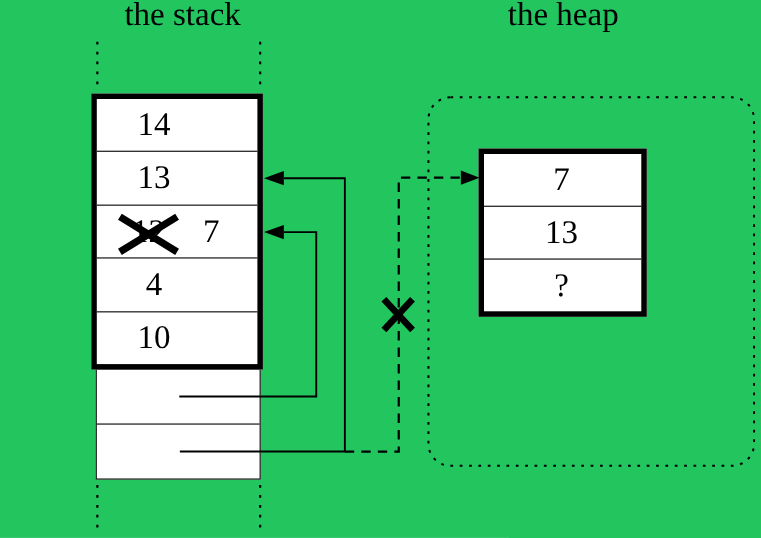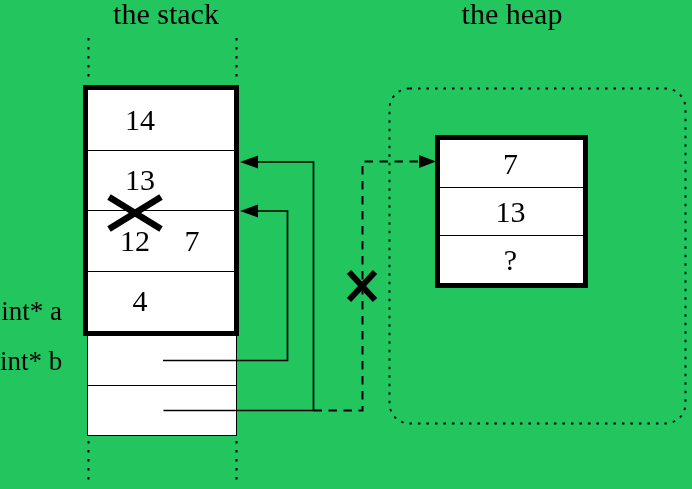--- a/index.html
+++ b/index.html
@@ -44,29 +44,30 @@
     <div class="cell">
       <span>13</span>
     </div>
     <div class="cell">
       <span class="oldv">12</span>
       <span class="newv">7</span>
     </div>
     <div class="cell">
       <span>4</span>
     </div>
+    <div class="cell">
+      <span>10</span>
+    </div>
   </div>
 
   <div id="sub-cells">
     <div class="subcell"></div>
     <div class="subcell"></div>
   </div>
 
-  <div class="ptr-label" id="label-a">int* a</div>
-  <div class="ptr-label" id="label-b">int* b</div>
 
   <div class="thickbox" id="heap-block">
     <div class="cell">
       <span>7</span>
     </div>
     <div class="cell">
       <span>13</span>
     </div>
     <div class="cell">
       <span>?</span>

